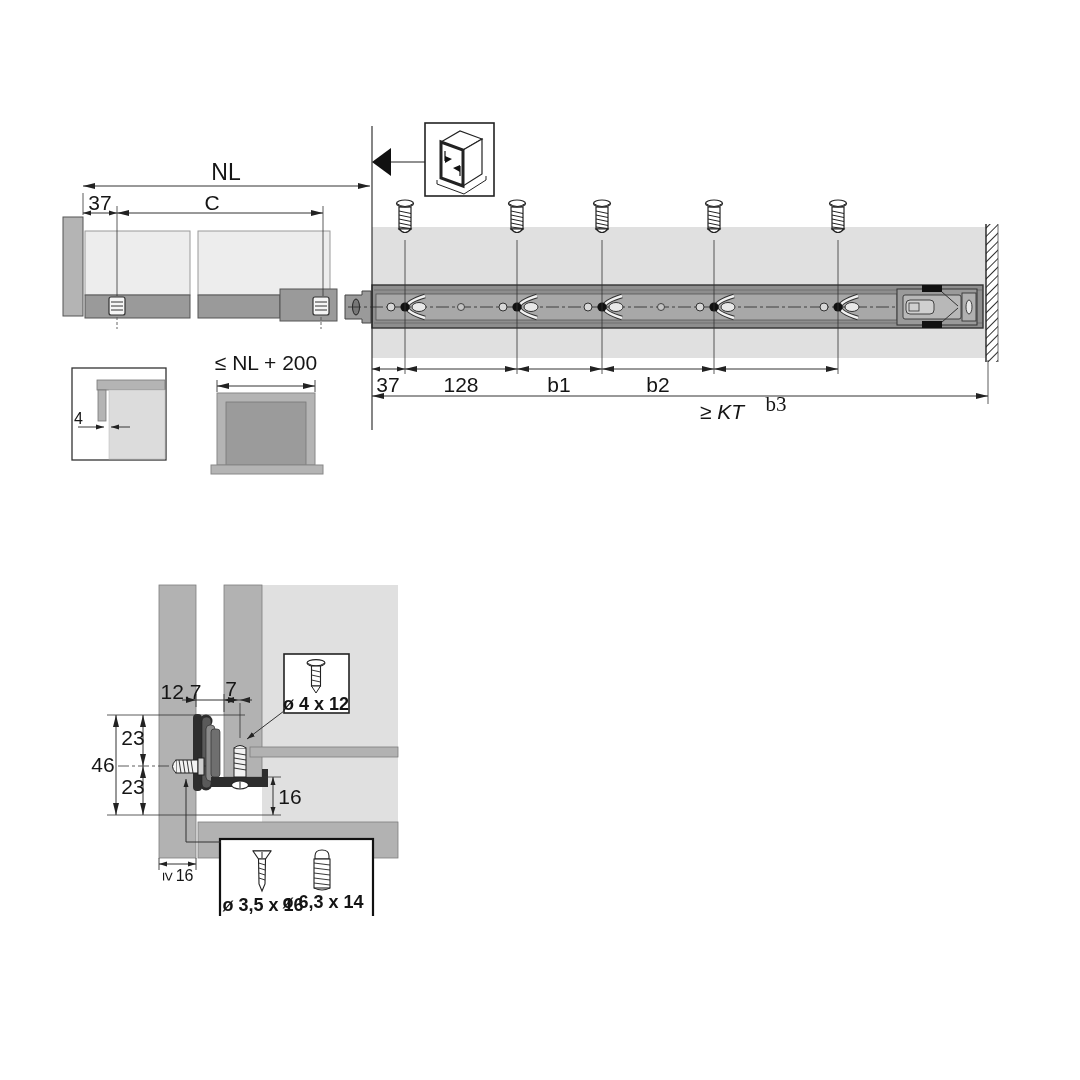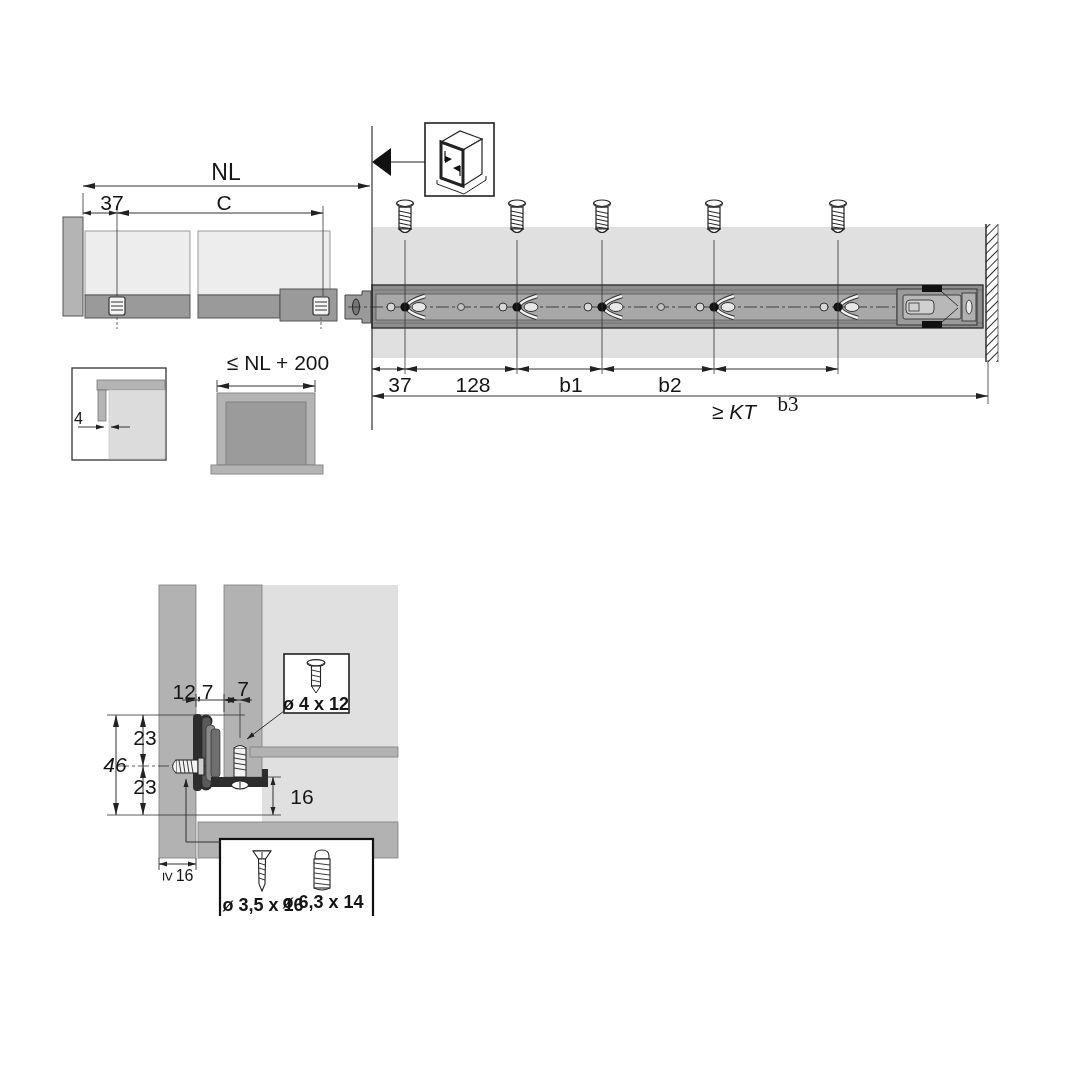--- a/index.html
+++ b/index.html
@@ -2,21 +2,21 @@
 <html><head>
 <meta charset="utf-8">
 <style>
   html,body{margin:0;padding:0;background:#fff;}
   .canvas{position:relative;width:1080px;height:916px;background:#fff;overflow:hidden;
           font-family:"Liberation Sans",sans-serif;}
   .canvas svg{position:absolute;left:0;top:0;}
   .lbl{position:absolute;color:#151515;white-space:nowrap;transform:translateX(-50%);
        font-family:"Liberation Sans",sans-serif;line-height:1;z-index:5;}
   .f23{font-size:23px;}
-  .f21{font-size:21px;margin-left:12px;}
+  .f21{font-size:21px;}
   .f16{font-size:16px;}
   .screwlbl{font-size:18px;font-weight:bold;}
   .lbl-left{transform:none;}
   .rot90{display:inline-block;transform:rotate(90deg);transform-origin:50% 55%;}
 </style>
 </head>
 <body>
 
 <div class="canvas">
 
@@ -294,21 +294,21 @@
   <div class="lbl f21" style="left:388px;top:374px;">37</div>
   <div class="lbl f21" style="left:461px;top:374px;">128</div>
   <div class="lbl f21" style="left:559px;top:374px;">b1</div>
   <div class="lbl f21" style="left:658px;top:374px;">b2</div>
   <div class="lbl f21" style="left:776px;top:394px;font-family:Liberation Serif, serif;">b3</div>
   <div class="lbl f21" style="left:722px;top:401px;font-style:italic;">≥ KT</div>
 
   <div class="lbl f21" style="left:181px;top:681px;">12,7</div>
   <div class="lbl f21" style="left:231px;top:678px;">7</div>
   <div class="lbl f21" style="left:133px;top:727px;">23</div>
-  <div class="lbl f21" style="left:103px;top:754px;font-style:italic;">46</div>
+  <div class="lbl f21" style="left:103px;top:754px;">46</div>
   <div class="lbl f21" style="left:133px;top:776px;">23</div>
   <div class="lbl f21" style="left:290px;top:786px;">16</div>
   <div class="lbl f16" style="left:178px;top:868px;"><span class="rot90">≥</span>&nbsp;<span>16</span></div>
 
   <div class="lbl screwlbl" style="left:316px;top:695px;">ø 4 x 12</div>
   <div class="lbl screwlbl" style="left:263px;top:896px;">ø 3,5 x 16</div>
   <div class="lbl screwlbl" style="left:323px;top:893px;">ø 6,3 x 14</div>
 
 </div>
 

